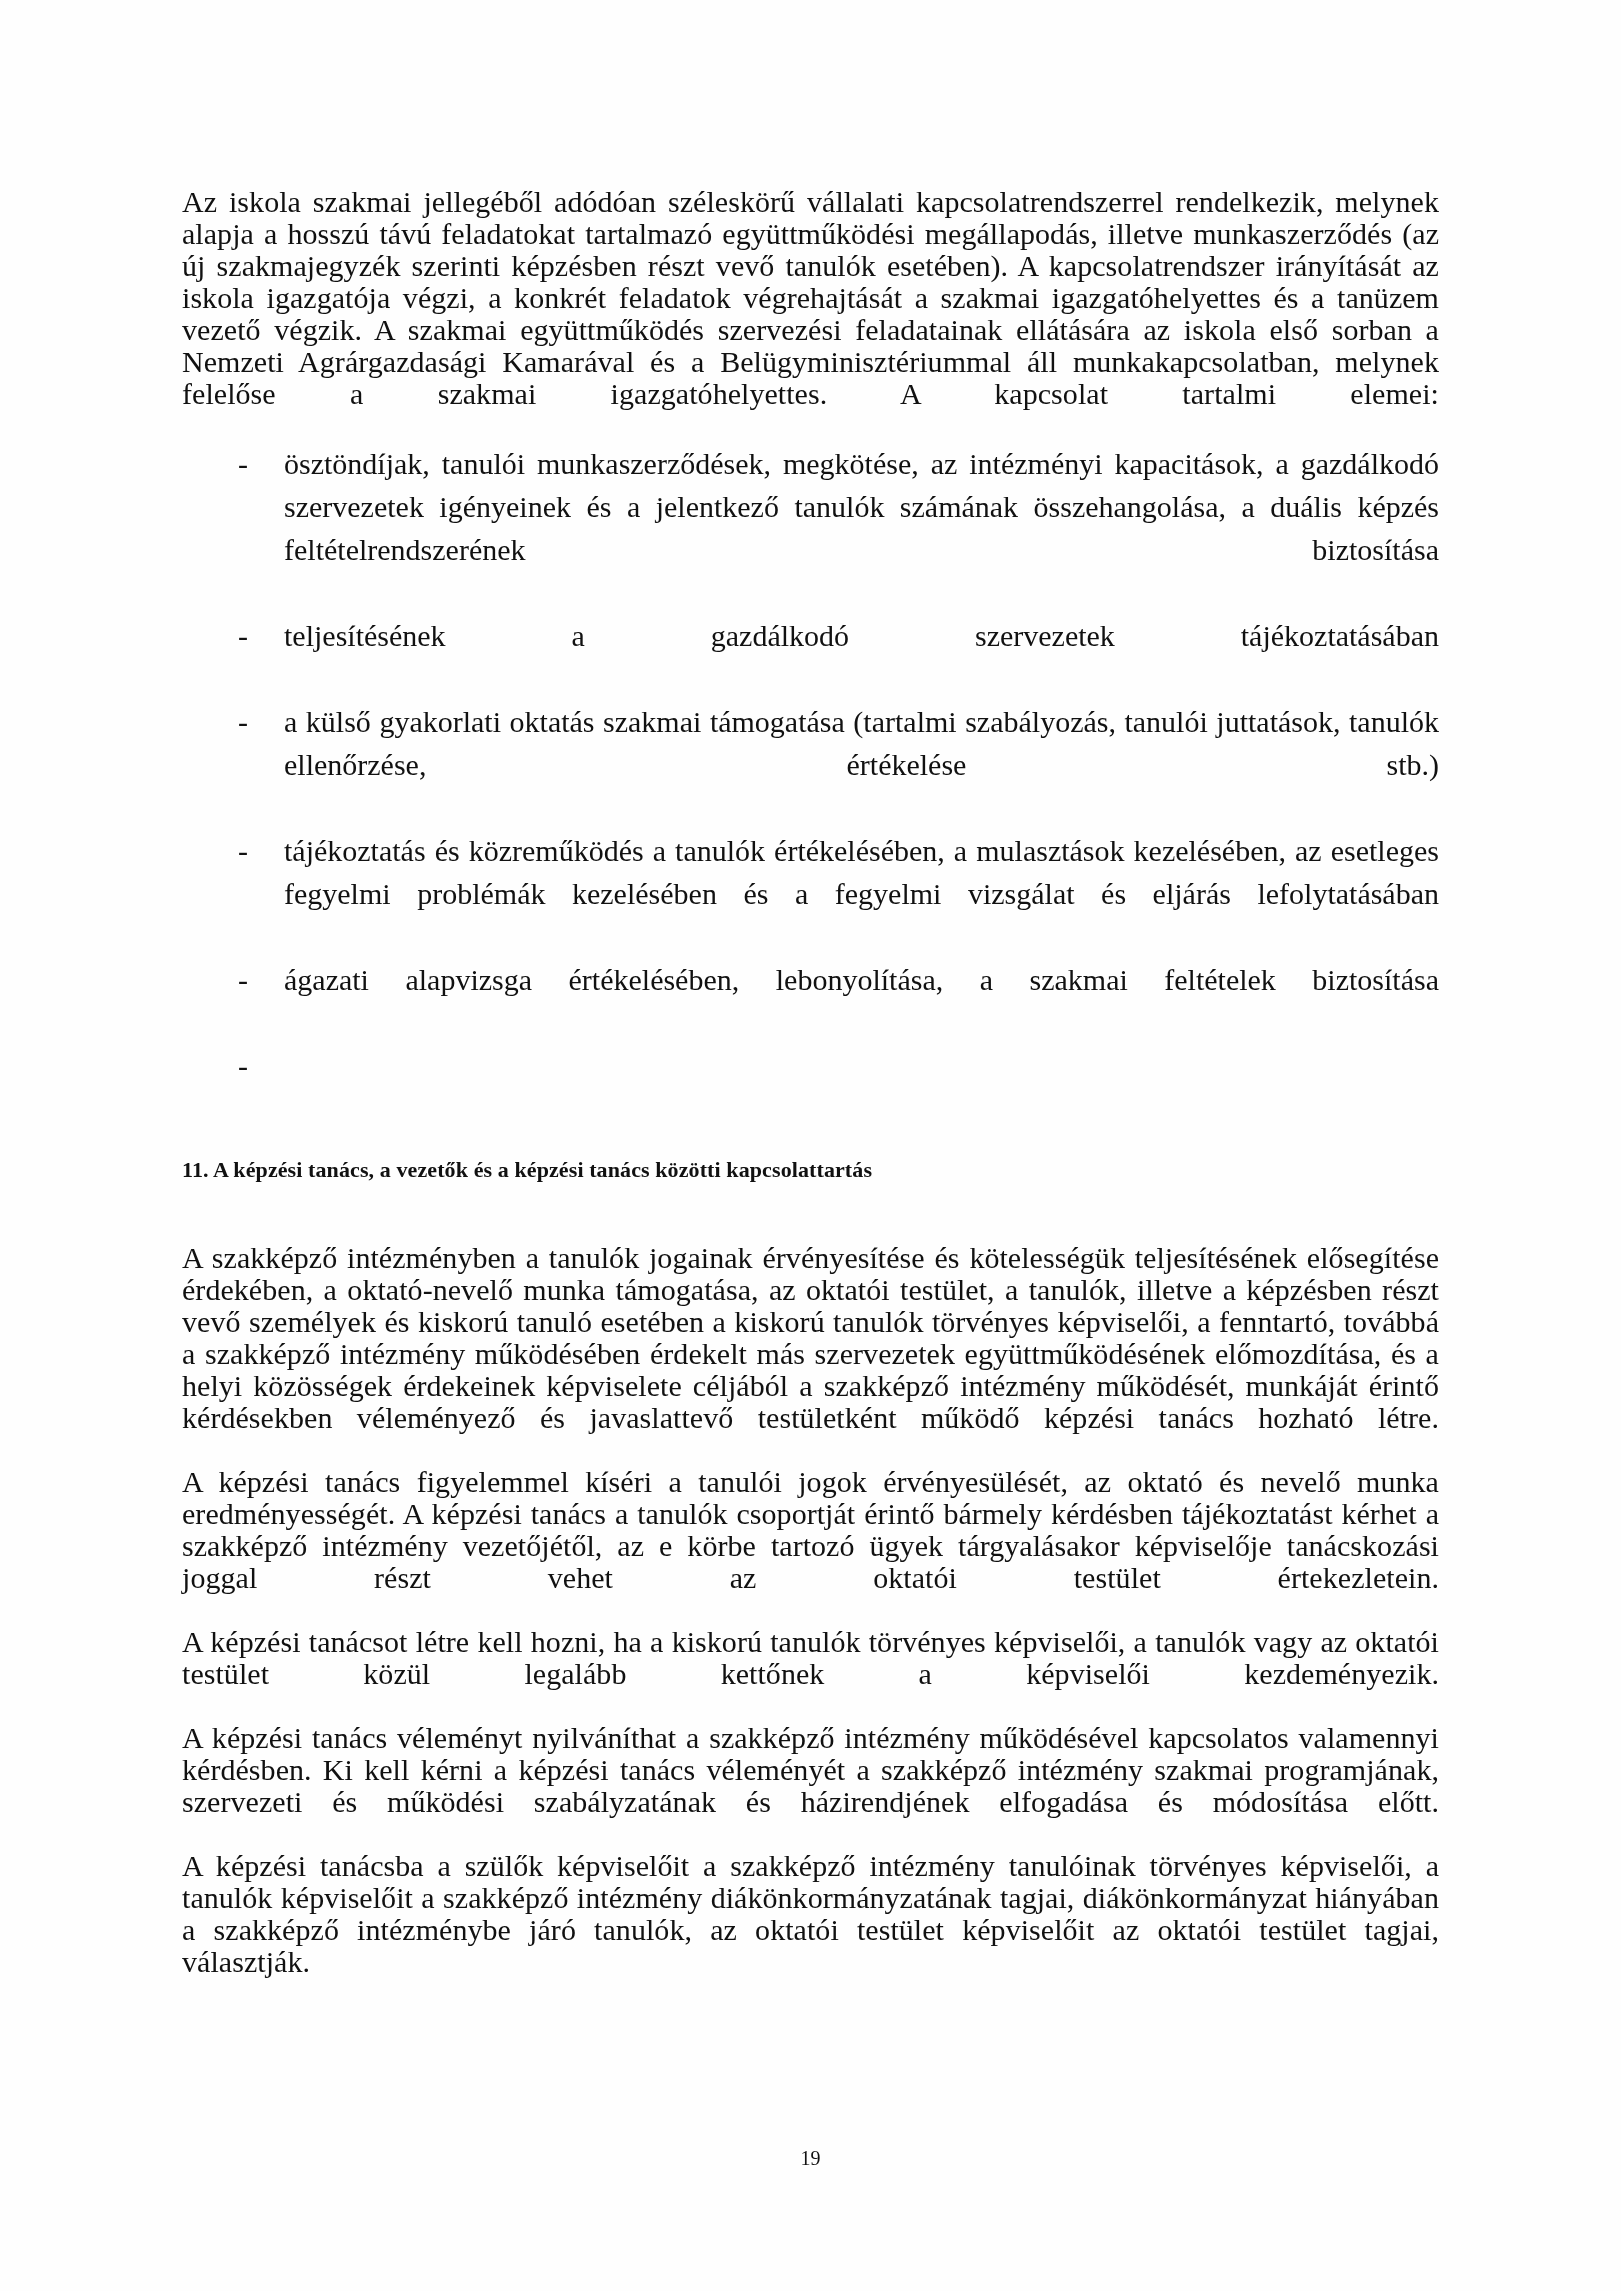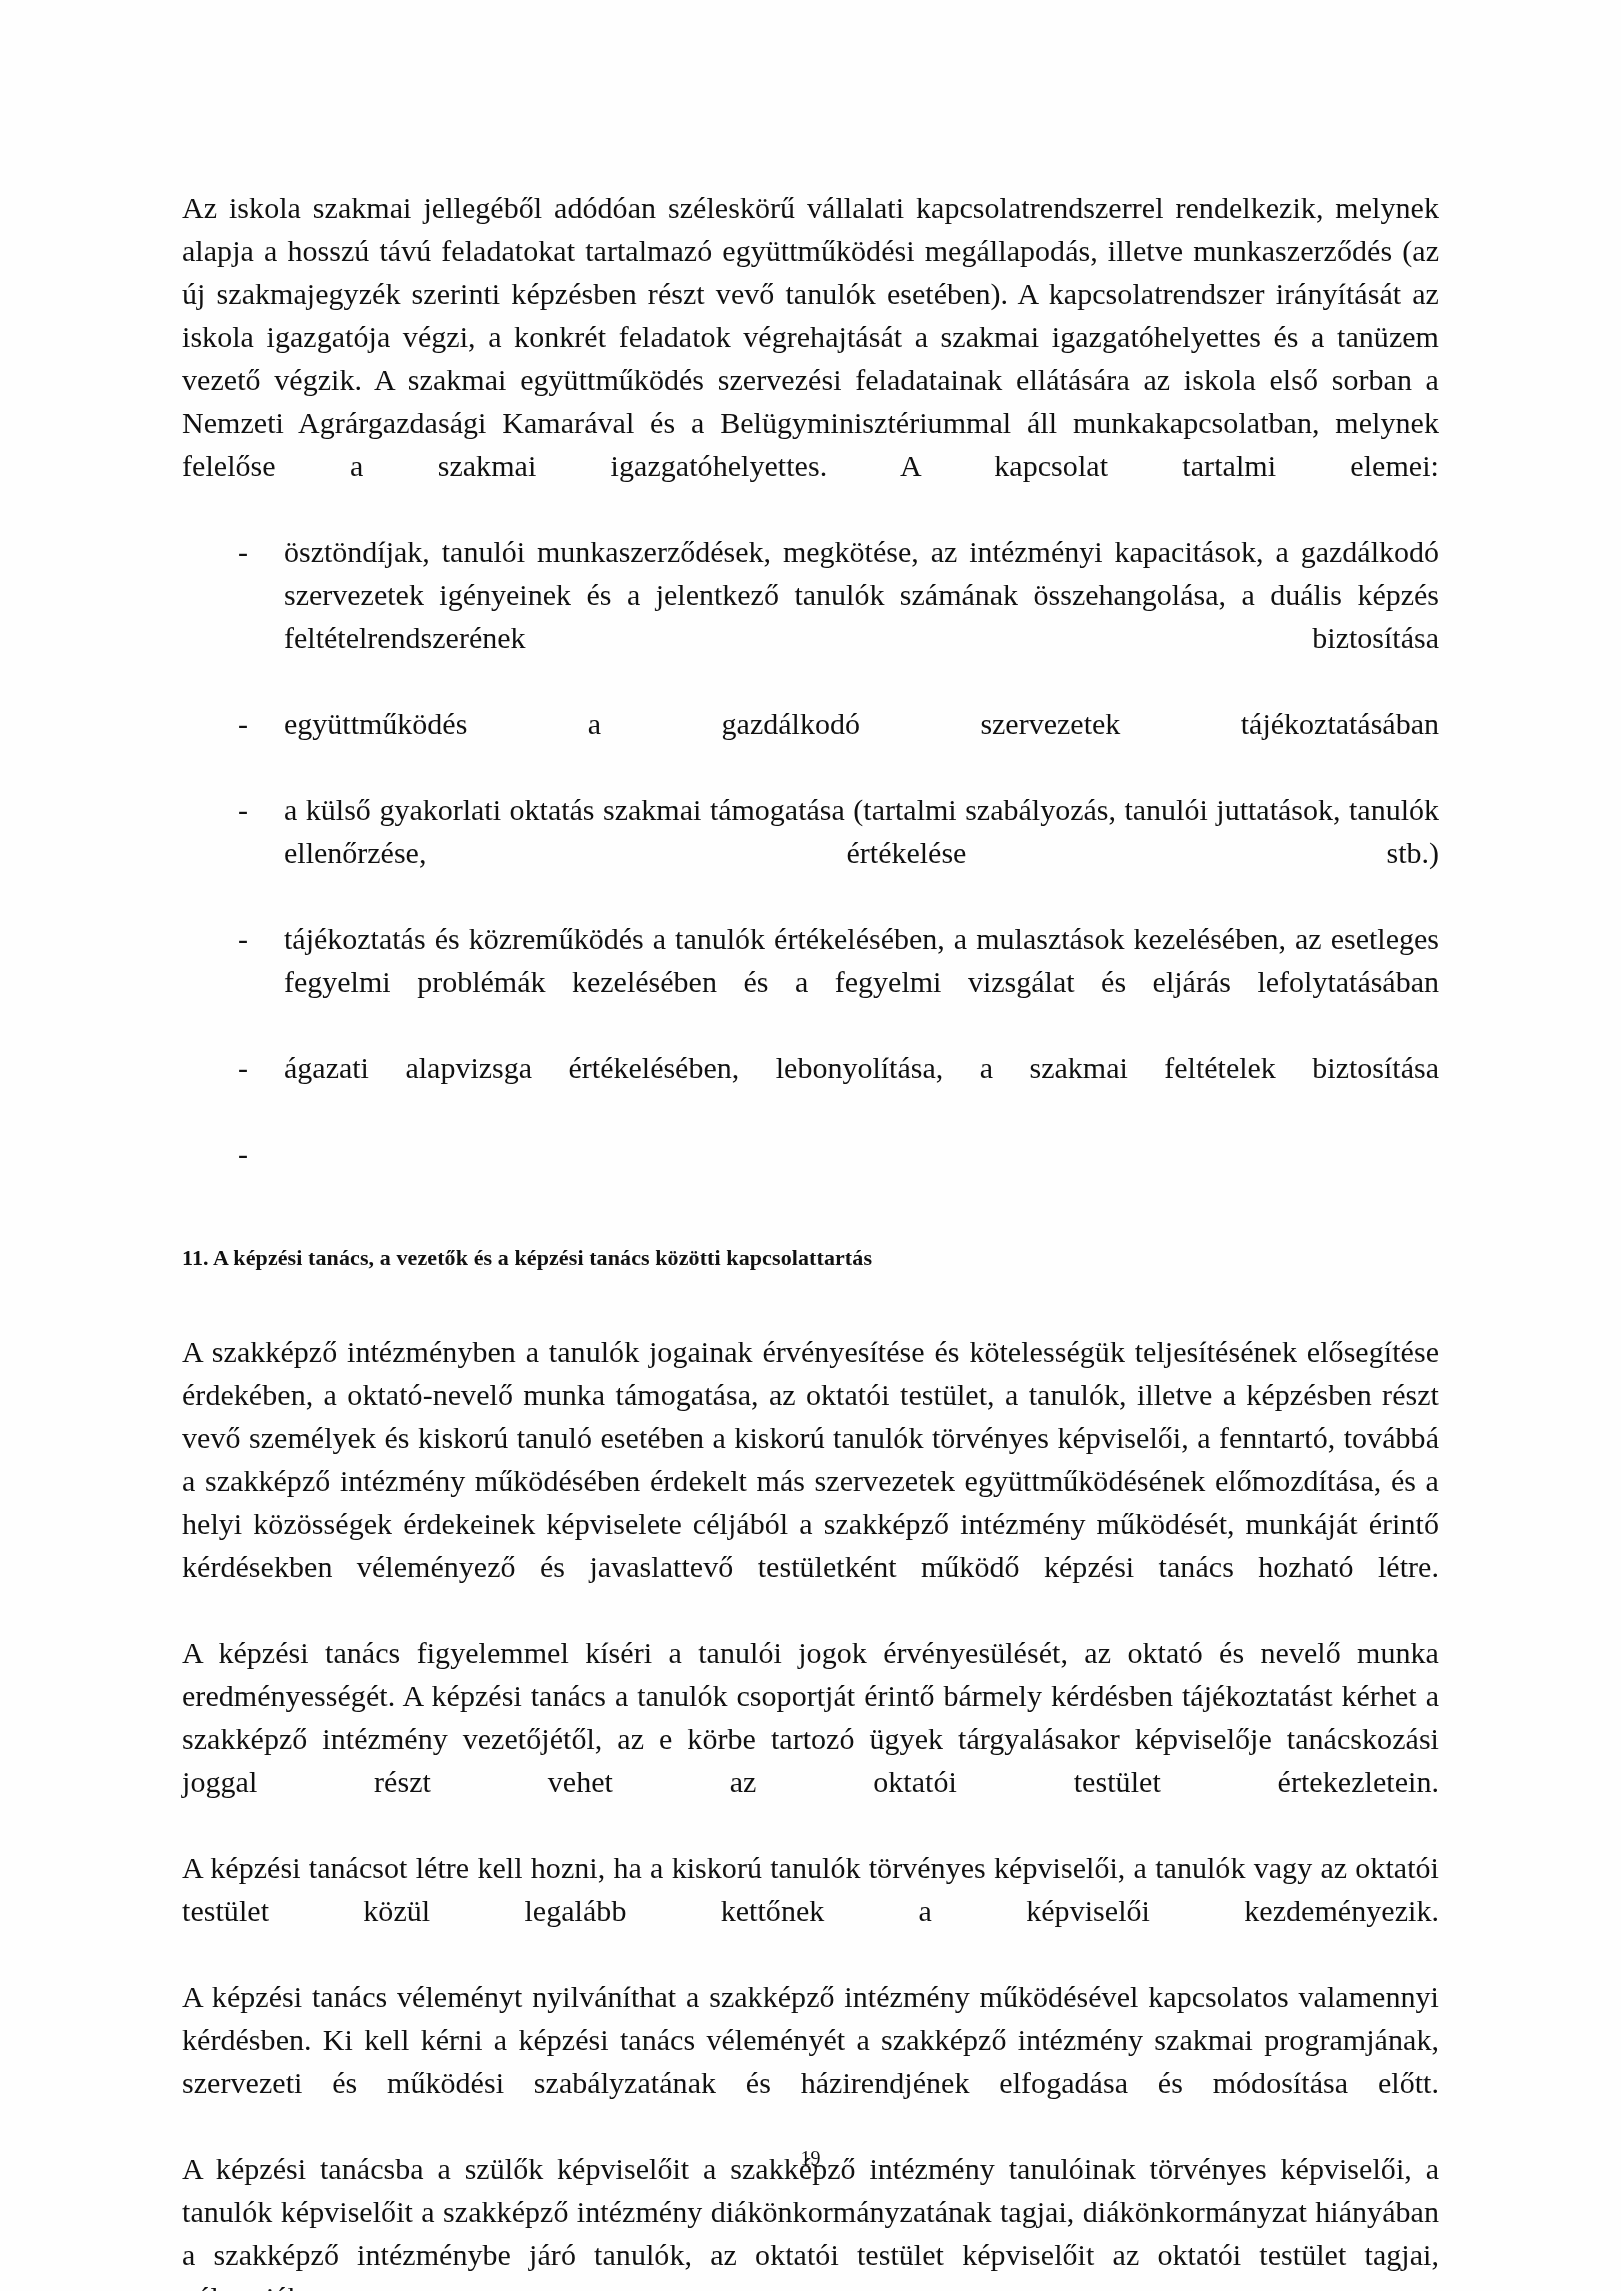--- a/index.html
+++ b/index.html
@@ -23,21 +23,21 @@
   }
   .content {
     position: absolute;
     left: 182px;
     top: 186px;
     width: 1257px;
   }
   p.body-par {
     margin: 0;
     font-size: 30px;
-    line-height: 43px;
+    line-height: 32px;
     text-align: justify;
     text-justify: inter-word;
     hyphens: none;
     letter-spacing: 0.05px;
   }
   
   p.body-par::after {
     content: "";
     display: inline-block;
     width: 100%;
@@ -95,21 +95,21 @@
 
     <p class="body-par">Az iskola szakmai jellegéből adódóan széleskörű vállalati kapcsolatrendszerrel rendelkezik, melynek alapja a hosszú távú feladatokat tartalmazó együttműködési megállapodás, illetve munkaszerződés (az új szakmajegyzék szerinti képzésben részt vevő tanulók esetében). A kapcsolatrendszer irányítását az iskola igazgatója végzi, a konkrét feladatok végrehajtását a szakmai igazgatóhelyettes és a tanüzem vezető végzik. A szakmai együttműködés szervezési feladatainak ellátására az iskola első sorban a Nemzeti Agrárgazdasági Kamarával és a Belügyminisztériummal áll munkakapcsolatban, melynek felelőse a szakmai igazgatóhelyettes. A kapcsolat tartalmi elemei:</p>
 
     <ul class="list">
       <li class="list-item">
         <span class="list-marker">-</span>
         <span>ösztöndíjak, tanulói munkaszerződések, megkötése, az intézményi kapacitások, a gazdálkodó szervezetek igényeinek és a jelentkező tanulók számának összehangolása, a duális képzés feltételrendszerének biztosítása</span>
       </li>
       <li class="list-item">
         <span class="list-marker">-</span>
-        <span>együttműködés a gazdálkodó szervezetek tájékoztatásában</span>
+        <span>teljesítésének a gazdálkodó szervezetek tájékoztatásában</span>
       </li>
       <li class="list-item">
         <span class="list-marker">-</span>
         <span>a külső gyakorlati oktatás szakmai támogatása (tartalmi szabályozás, tanulói juttatások, tanulók ellenőrzése, értékelése stb.)</span>
       </li>
       <li class="list-item">
         <span class="list-marker">-</span>
         <span>tájékoztatás és közreműködés a tanulók értékelésében, a mulasztások kezelésében, az esetleges fegyelmi problémák kezelésében és a fegyelmi vizsgálat és eljárás lefolytatásában</span>
       </li>
       <li class="list-item">

